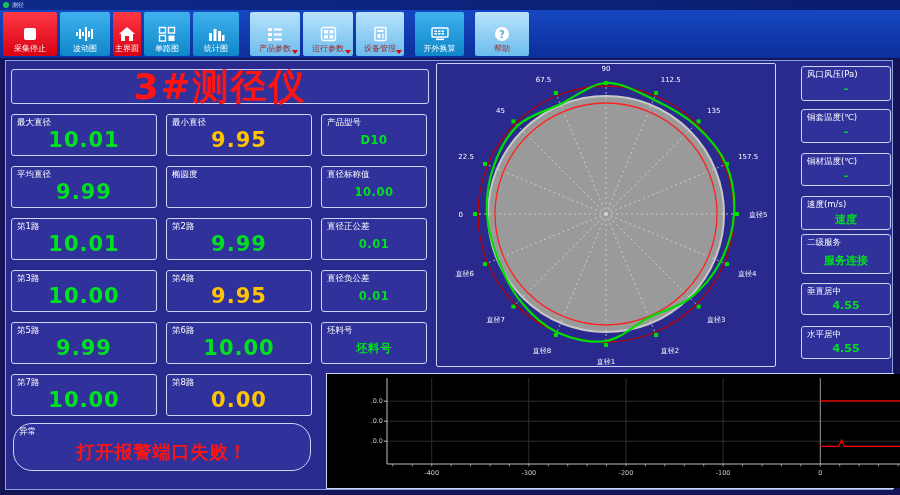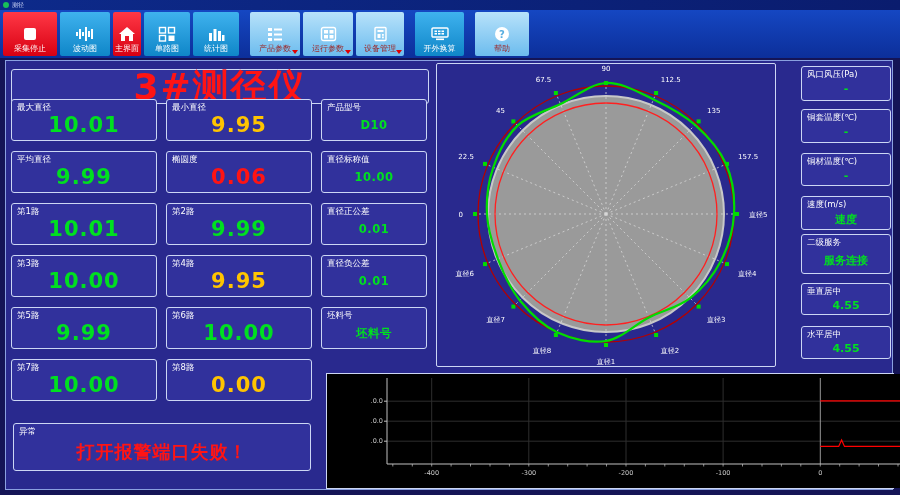--- a/index.html
+++ b/index.html
@@ -34,27 +34,27 @@
   #content{position:absolute;left:5px;top:60px;width:888px;height:430px;
     background:#29298e;border:1px solid #8aa0e0;box-sizing:border-box;}
   .panel{position:absolute;background:#31319c;border:1px solid #ccd6f4;border-radius:3px;box-sizing:border-box;}
   .plabel{position:absolute;top:2px;left:5px;font-size:8.5px;color:#ffffff;white-space:nowrap;}
   .pval{position:absolute;left:0;right:0;text-align:center;font-weight:bold;}
   
   #titlePanel{left:5px;top:8px;width:418px;height:35px;}
   #titlePanel .bigtitle{position:absolute;left:0;right:0;top:0;bottom:0;
     font-size:36px;font-weight:bold;color:#ff1414;text-align:center;line-height:34px;letter-spacing:2px;}
   
-  #mgrid{position:absolute;left:5px;top:38px;width:418px;display:grid;
+  #mgrid{position:absolute;left:5px;top:53px;width:418px;display:grid;
     grid-template-columns:146px 146px 106px;column-gap:9px;row-gap:10px;}
   .mbox{position:relative;height:42px;background:#31319c;border:1px solid #ccd6f4;border-radius:3px;box-sizing:border-box;}
   .mbox .pval{top:13px;font-size:21px;letter-spacing:1px;}
   .mbox.small .pval{top:18px;font-size:11.5px;letter-spacing:0.5px;}
   
-  #excBox{left:7px;top:362px;width:298px;height:48px;}
+  #excBox{left:7px;top:362px;width:298px;height:48px;border-radius:19px;}
   #excBox .pval{top:16px;font-size:18px;letter-spacing:1px;}
   
   .rpanel{width:90px;left:795px;text-decoration:underline;}
   .rpanel .pval{top:15px;font-size:11px;}
   
   #polarPanel{position:absolute;left:430px;top:2px;width:340px;height:304px;
     background:#29298e;border:1px solid #ccd6f4;border-radius:2px;box-sizing:border-box;}
   #trendPanel{position:absolute;left:320px;top:312px;width:568px;height:116px;
     background:#000;border:1px solid #ccd6f4;box-sizing:border-box;padding-left:44px;}
 </style>
@@ -208,21 +208,20 @@
     <div class="mbox small">
       <span class="plabel">产品型号</span>
       <div class="pval" style="color: rgb(0, 224, 32);">D10</div>
     </div>
     <div class="mbox">
       <span class="plabel">平均直径</span>
       <div class="pval" style="color: rgb(0, 224, 32);">9.99</div>
     </div>
     <div class="mbox">
       <span class="plabel">椭圆度</span>
-      <div class="pval" style="color: rgb(255, 20, 20);">0.06</div>
     </div>
     <div class="mbox small">
       <span class="plabel">直径标称值</span>
       <div class="pval" style="color: rgb(0, 224, 32);">10.00</div>
     </div>
     <div class="mbox">
       <span class="plabel">第1路</span>
       <div class="pval" style="color: rgb(0, 224, 32);">10.01</div>
     </div>
     <div class="mbox">

